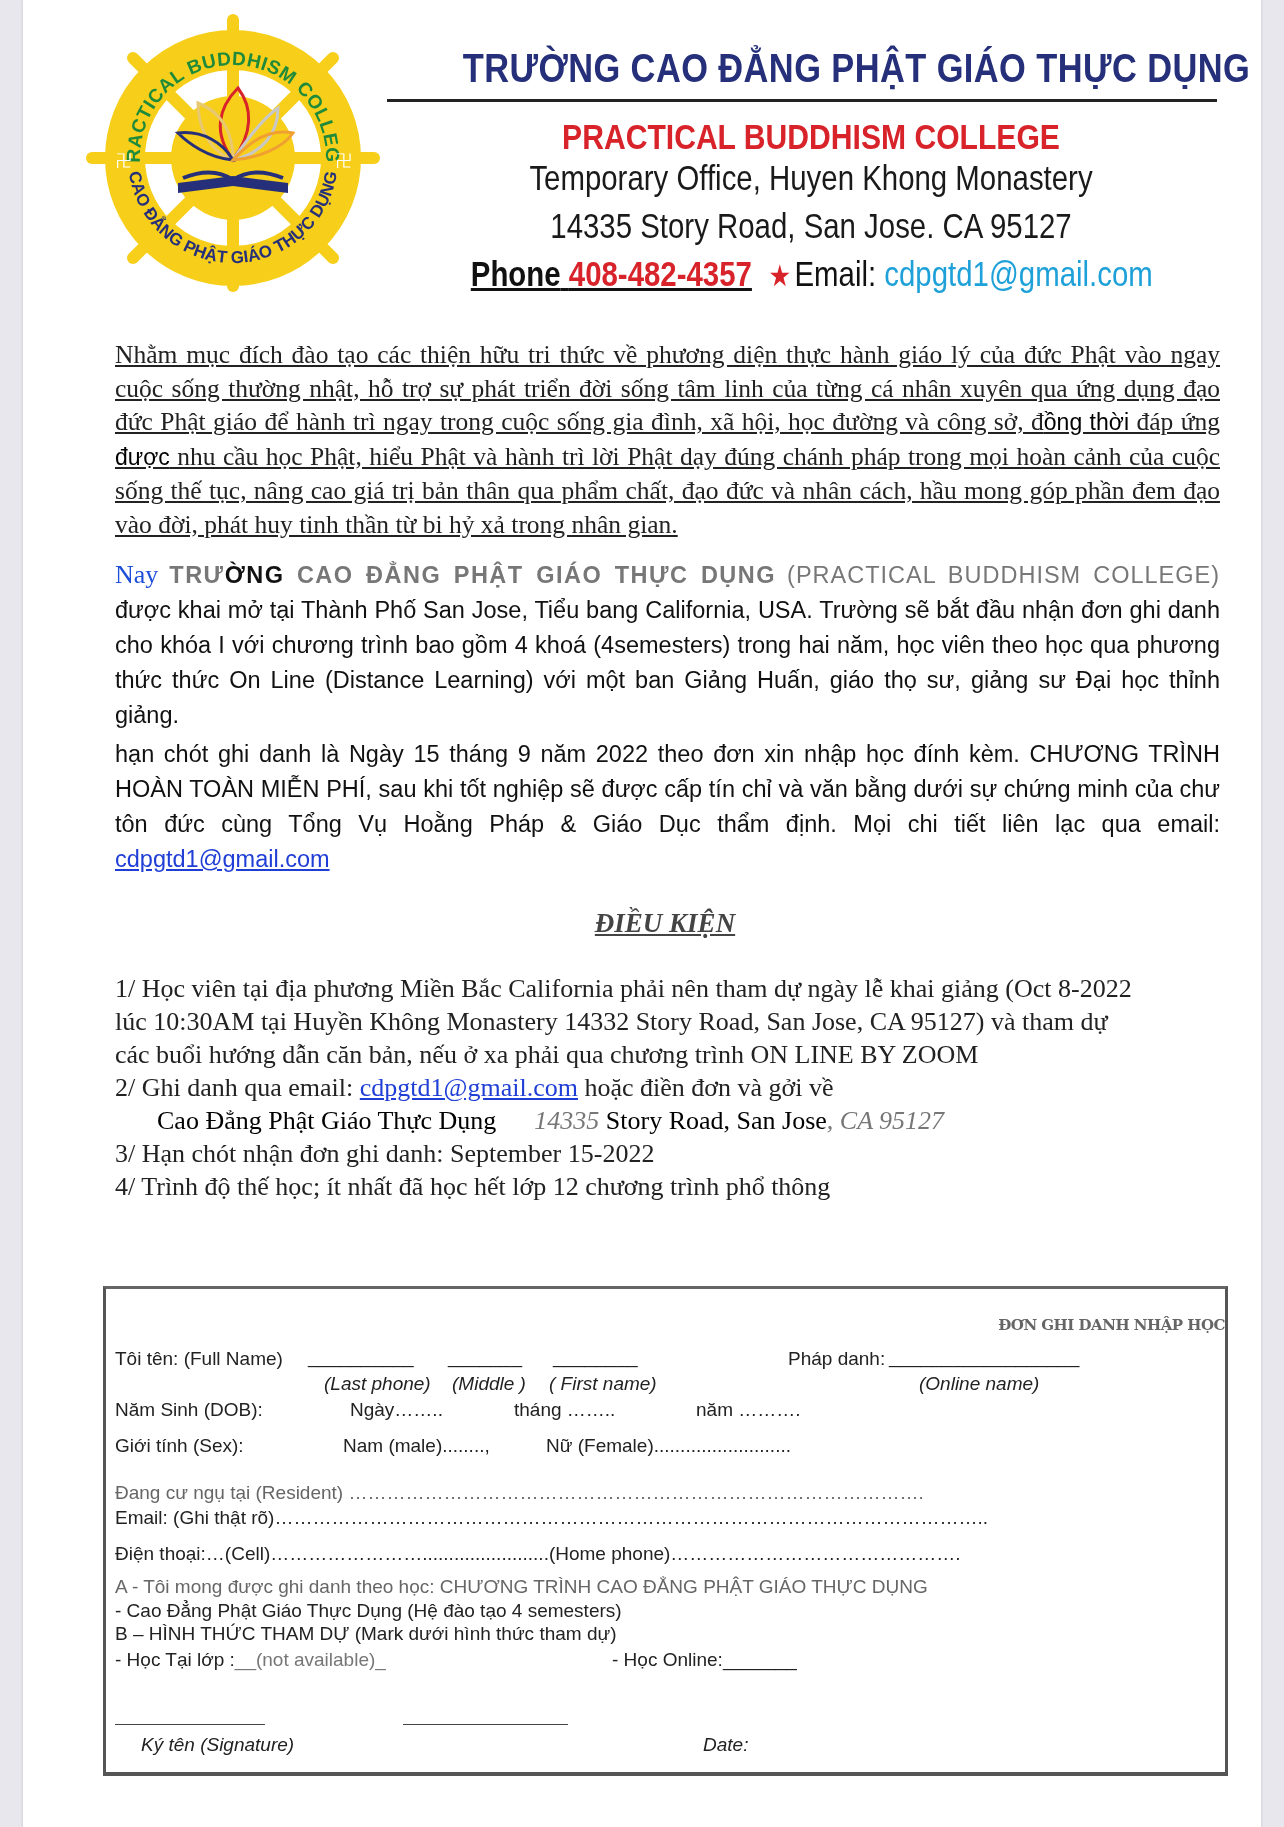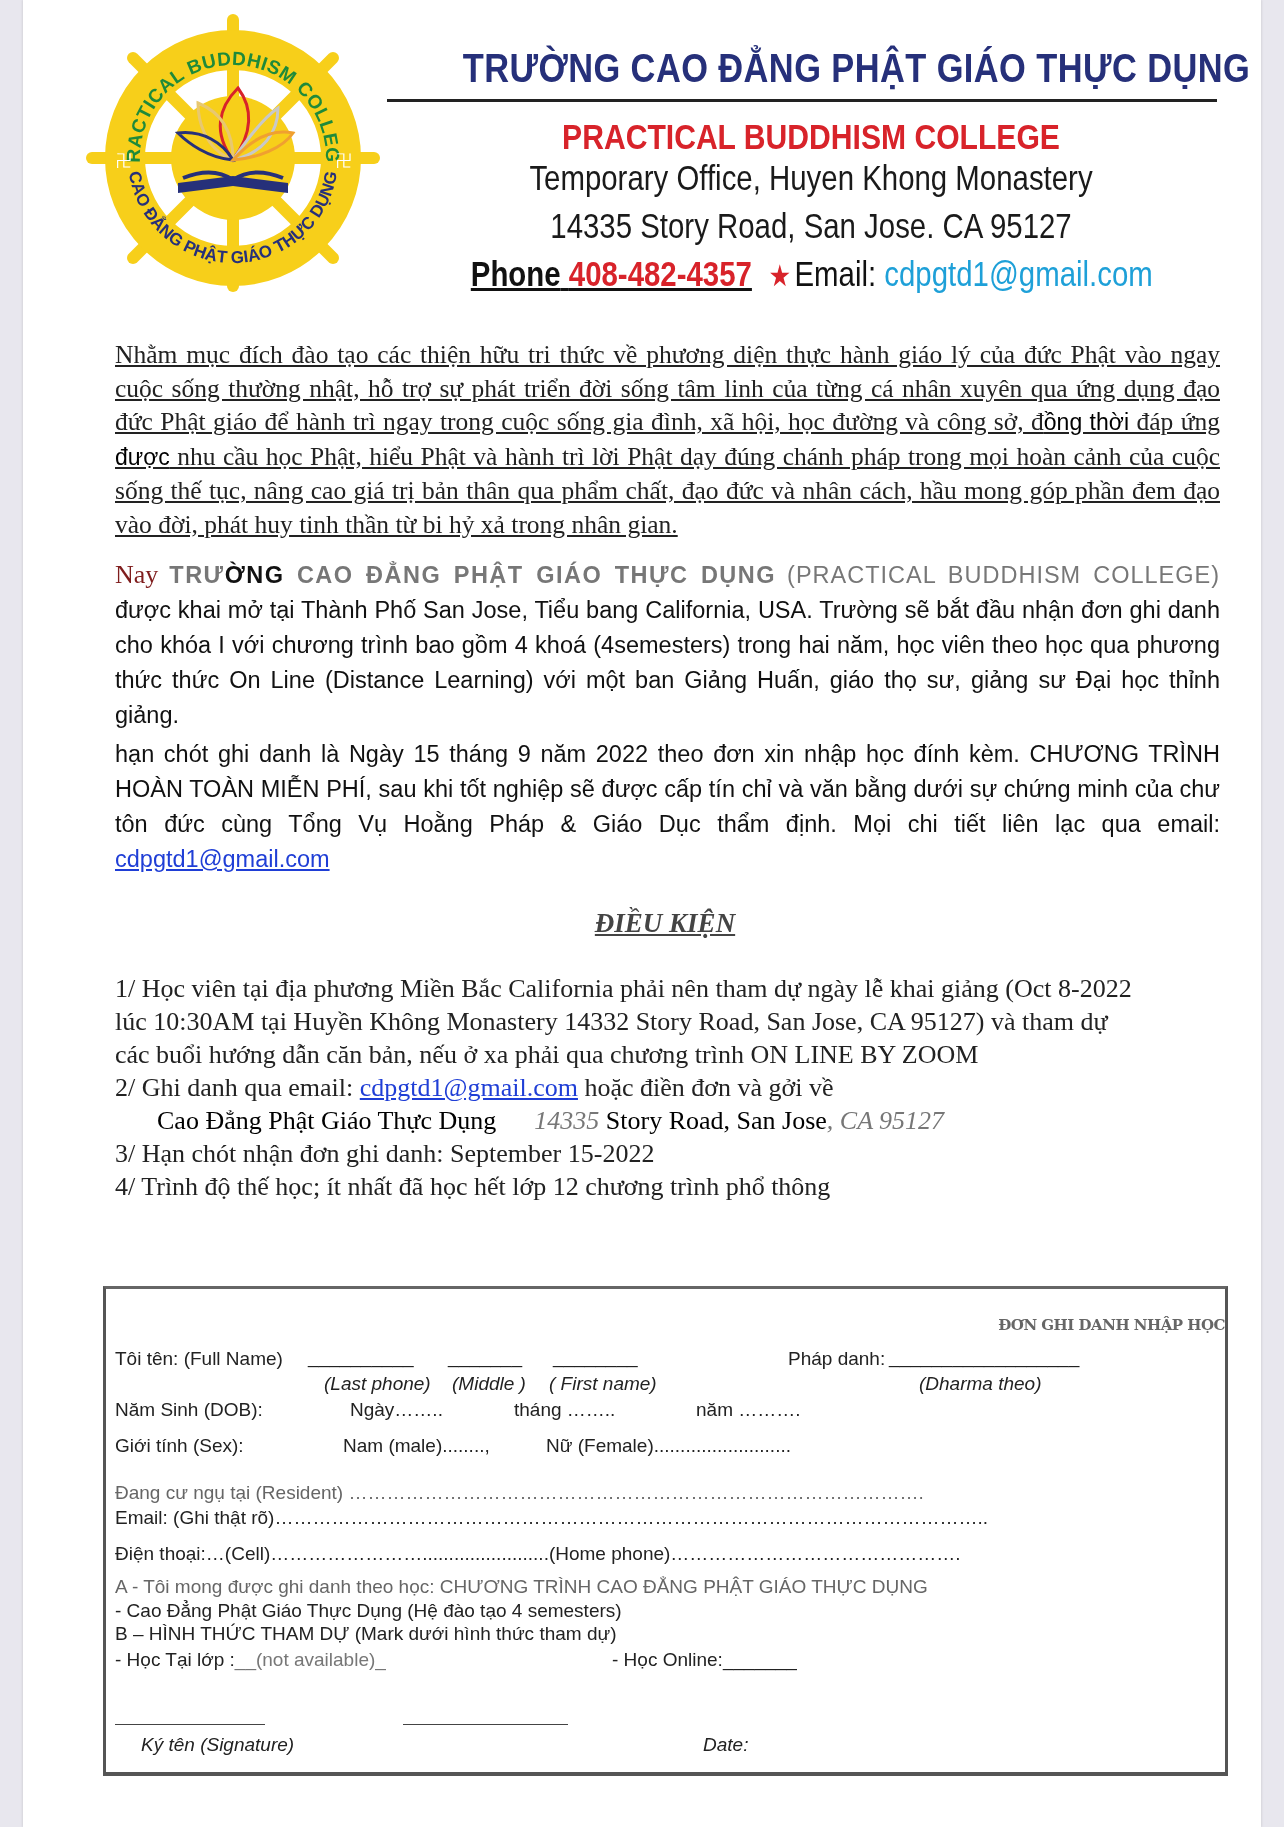--- a/index.html
+++ b/index.html
@@ -22,21 +22,21 @@
   .phone-num { font-weight: bold; color: #d8232a; text-decoration: underline; text-decoration-color: #111; }
   .star { color: #d8232a; font-size: 30px; margin: 0 4px 0 10px; }
   .email-label { color: #111; }
   .email-val { color: #1ea0d8; }
 
   
   .notice-title { position: absolute; left: 23px; width: 1238px; top: 320px; text-align: center; font-family: "Liberation Serif", serif; font-weight: bold; font-size: 31px; color: #111; }
   .para-serif { position: absolute; left: 92px; width: 1105px; top: 338px; font-family: "Liberation Serif", serif; font-size: 25.5px; line-height: 33.5px; color: #222; text-align: justify; text-align-last: left; text-decoration: underline; }
   .para-serif .mixed { font-family: "Liberation Sans", sans-serif; font-size: 23px; color: #000; }
   .para-sans { position: absolute; left: 92px; width: 1105px; top: 557px; font-family: "Liberation Sans", sans-serif; font-size: 23.5px; line-height: 35px; color: #111; text-align: justify; }
-  .para-sans .nay { font-family: "Liberation Serif", serif; font-size: 26px; color: #7f1d1d; }
+  .para-sans .nay { font-family: "Liberation Serif", serif; font-size: 26px; color: #1d4ed8; }
   .para-sans .gray-bold { font-weight: bold; color: #777; letter-spacing: 1.5px; }
   .para-sans .gray-bold .dark { color: #111; }
   .para-sans .gray { color: #777; letter-spacing: 1px; }
   .para-sans .deadline { display: block; margin-top: 4px; }
   a.link { color: #1f3ed6; text-decoration: underline; }
 
   .cond-title { position: absolute; left: 23px; width: 1238px; top: 908px; text-align: center; font-family: "Liberation Serif", serif; font-weight: bold; font-style: italic; font-size: 27px; color: #444; text-decoration: underline; }
   .cond-list { position: absolute; left: 92px; width: 1120px; top: 972px; font-family: "Liberation Serif", serif; font-size: 26px; line-height: 33px; color: #222; }
   .cond-list .line { white-space: nowrap; }
   .cond-list .indent { padding-left: 42px; color: #000; }
@@ -127,21 +127,21 @@
     <div class="f" style="left:9px; top:59px;">Tôi tên: (Full Name)</div>
     <div class="f" style="left:202px; top:57px;">__________</div>
     <div class="f" style="left:342px; top:57px;">_______</div>
     <div class="f" style="left:447px; top:57px;">________</div>
     <div class="f" style="left:682px; top:59px;">Pháp danh:</div>
     <div class="f" style="left:783px; top:57px;">__________________</div>
 
     <div class="f it" style="left:218px; top:84px;">(Last phone)</div>
     <div class="f it" style="left:346px; top:84px;">(Middle )</div>
     <div class="f it" style="left:443px; top:84px;">( First name)</div>
-    <div class="f it" style="left:813px; top:84px;">(Dharma theo)</div>
+    <div class="f it" style="left:813px; top:84px;">(Online name)</div>
 
     <div class="f" style="left:9px; top:110px;">Năm Sinh (DOB):</div>
     <div class="f" style="left:244px; top:110px;">Ngày……..</div>
     <div class="f" style="left:408px; top:110px;text-align:right;">tháng ……..</div>
     <div class="f" style="left:590px; top:110px;">năm  ……….</div>
 
     <div class="f" style="left:9px; top:146px;">Giới tính (Sex):</div>
     <div class="f" style="left:237px; top:146px;">Nam (male)........,</div>
     <div class="f" style="left:440px; top:146px;">Nữ (Female)..........................</div>
 

